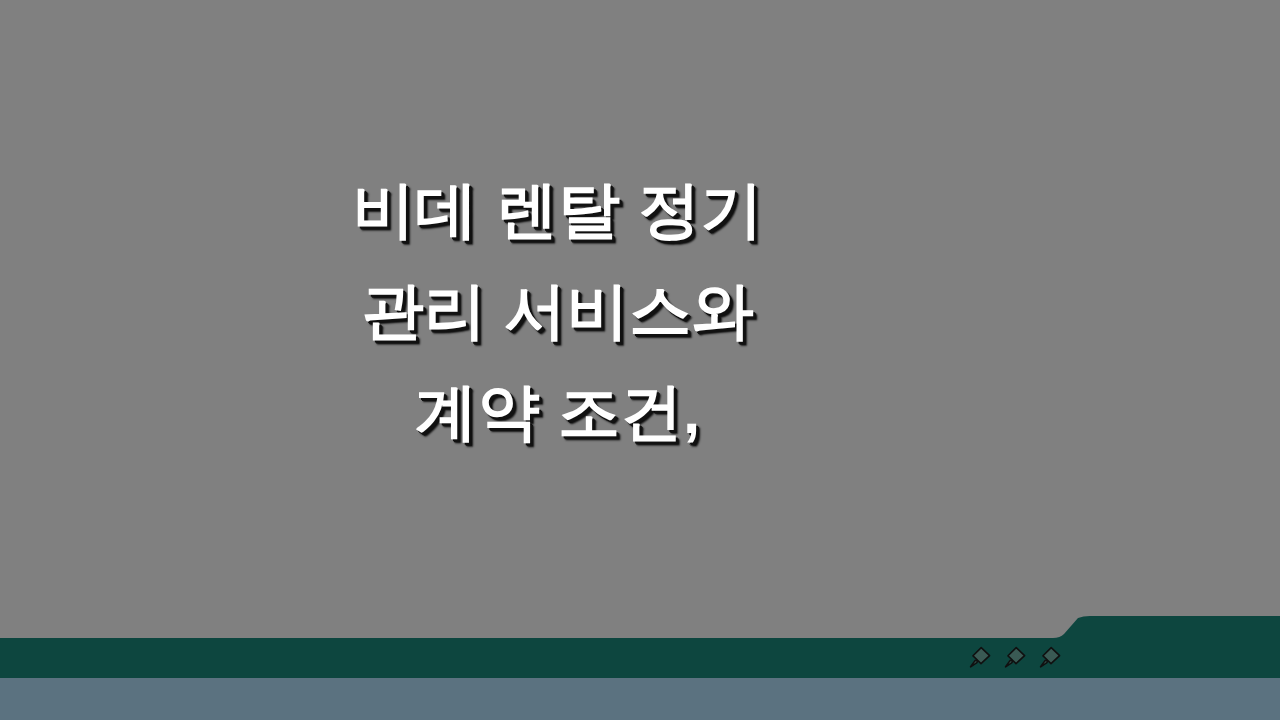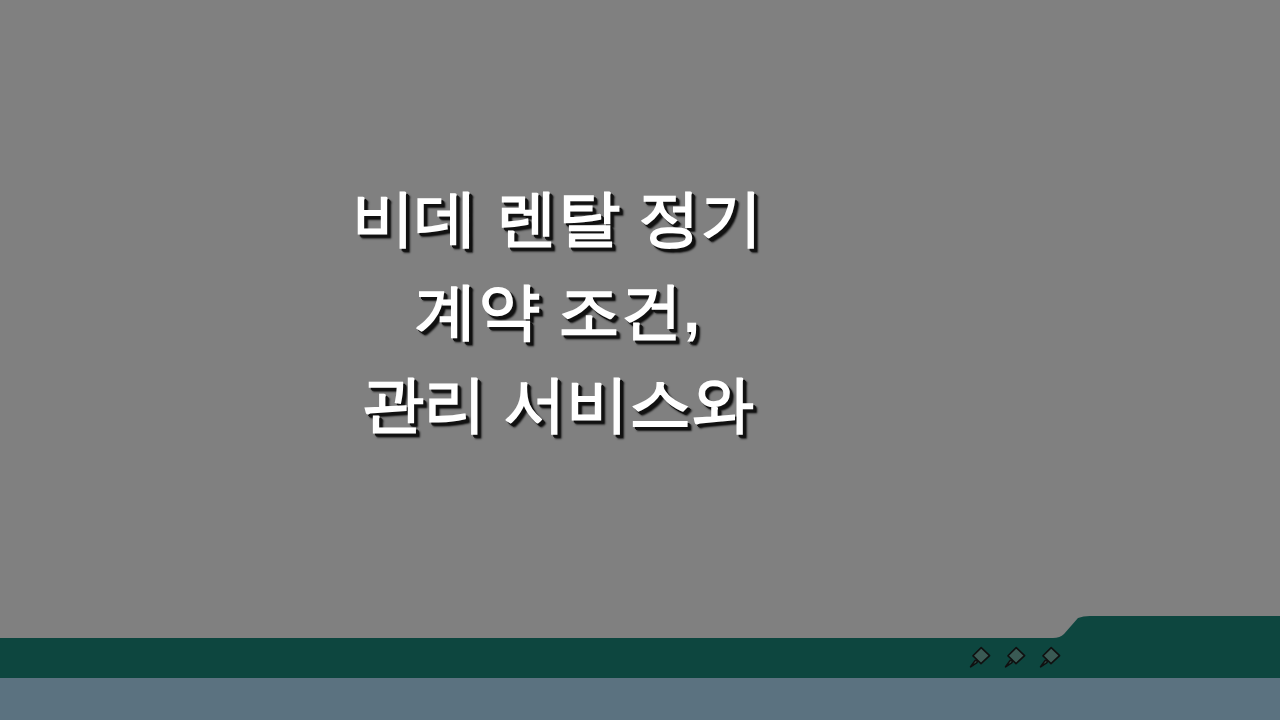--- a/index.html
+++ b/index.html
@@ -21,21 +21,21 @@
   .headline {
     position: absolute;
     left: 0;
     top: 0;
     width: 1116px;
     height: 620px;
     display: flex;
     flex-direction: column;
     align-items: center;
     justify-content: center;
-    gap: 0;
+    gap: 8px;
     user-select: none;
   }
 
   .headline-line {
     display: block;
     width: 100%;
     text-align: center;
     color: #ffffff;
     font-size: 62px;
     font-weight: 700;
@@ -98,22 +98,22 @@
     display: block;
   }
 </style>
 </head>
 <body>
 
 <div id="slide">
 
   <div class="headline">
     <span class="headline-line">비데 렌탈 정기</span>
+    <span class="headline-line">관리 서비스와</span>
     <span class="headline-line">계약 조건,</span>
-    <span class="headline-line">관리 서비스와</span>
   </div>
 
   <div class="band-slate"></div>
 
   <div class="band-teal-wrap">
     <div class="band-teal">
       <svg viewBox="0 0 1280 70" preserveAspectRatio="none">
         <path d="M0,28 L1053,28 Q1060,28 1064,24 L1078,8 Q1083,6 1090,6 L1280,6 L1280,68 L0,68 Z" fill="#0d463f"></path>
       </svg>
     </div>

